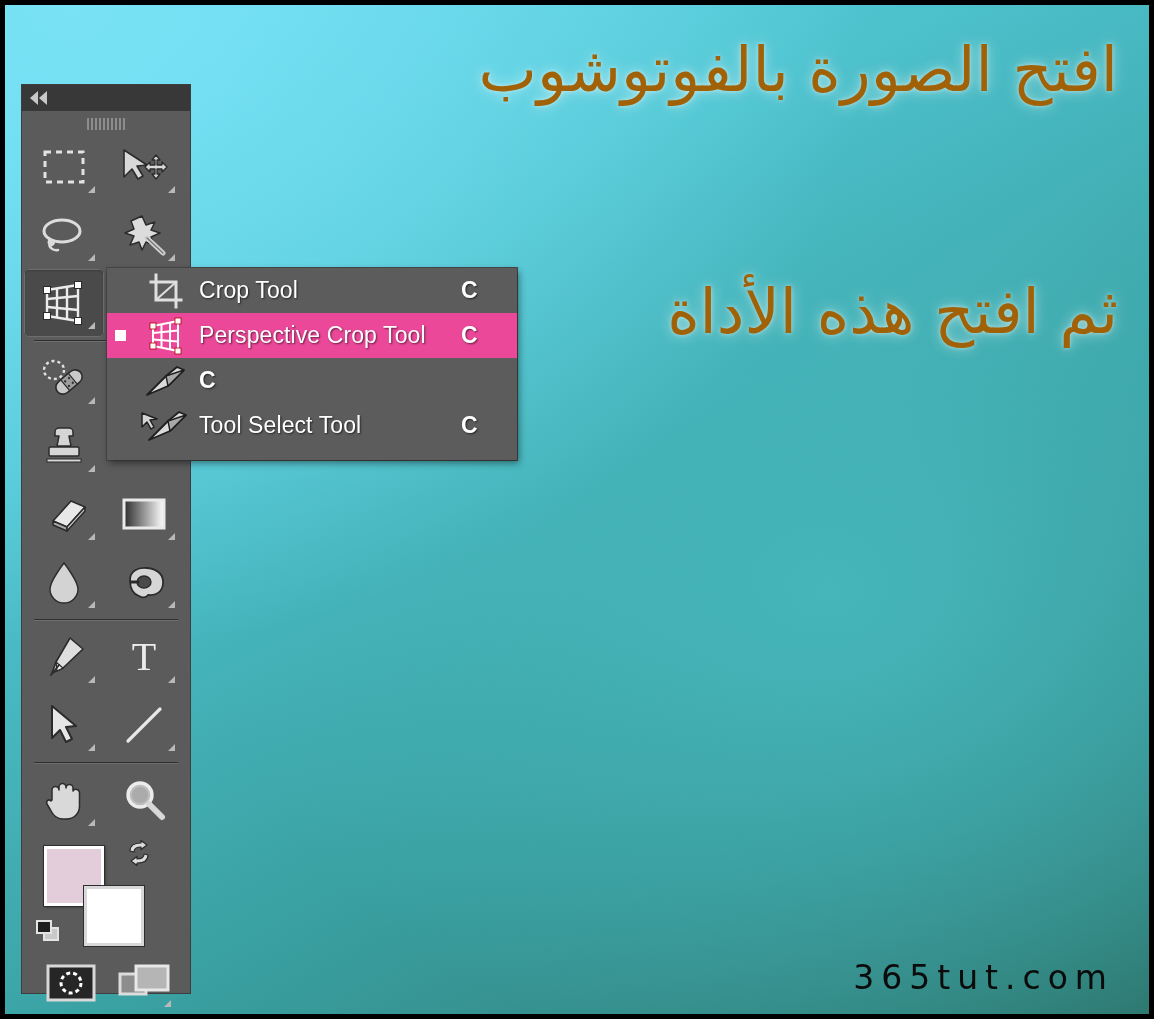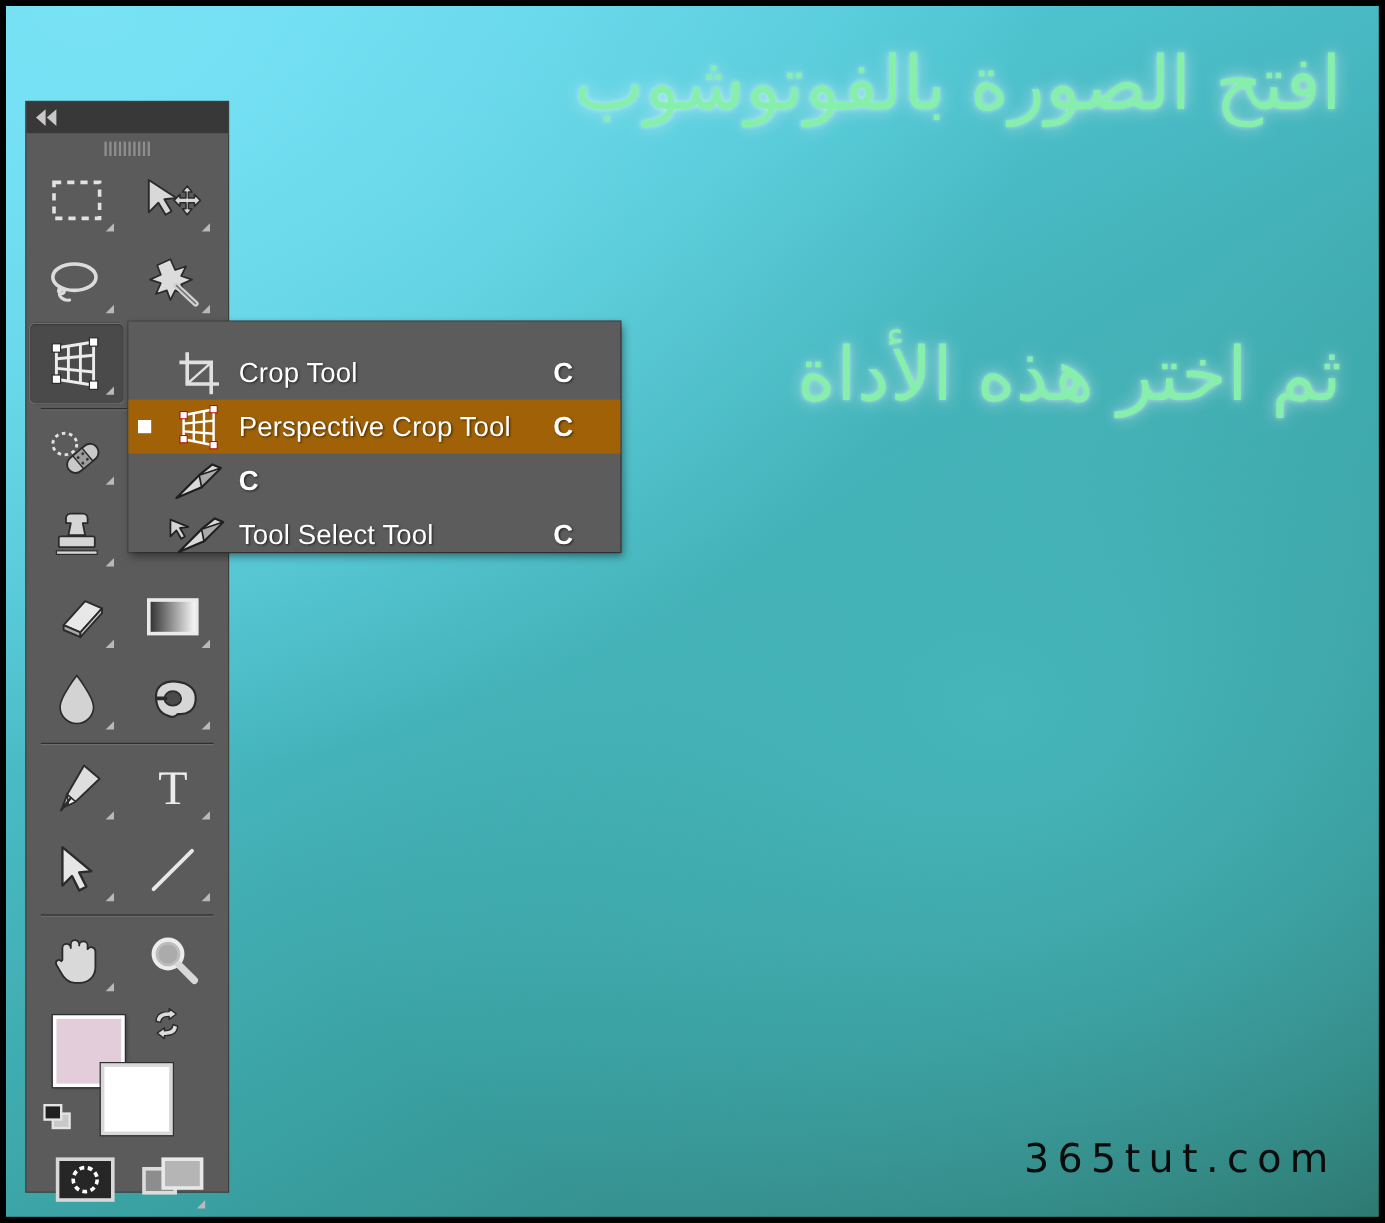--- a/index.html
+++ b/index.html
@@ -115,28 +115,28 @@
   #screenmode{ position:absolute; left:96px; top:8px; }
 
   
   #flyout{
     position:absolute;
     left:107px; top:268px;
     width:410px; height:192px;
     background:#5c5c5c;
     box-shadow:2px 3px 7px rgba(0,0,0,.45), 0 0 0 1px #4a4a4a;
     z-index:20;
-    padding-top:20px;
+    padding-top:0;
   }
   .menu-item{
     position:relative;
     height:45px;
     display:flex; align-items:center;
   }
-  .menu-item.selected{ background:#a16207; }
+  .menu-item.selected{ background:#ec4899; }
   .mi-bullet{
     width:26px; display:flex; align-items:center; justify-content:center;
   }
   .mi-bullet span{
     display:none;
     width:11px;height:11px;background:#fff;
   }
   .menu-item.selected .mi-bullet span{ display:block; }
   .mi-icon{
     width:66px; display:flex; align-items:center; justify-content:center;
@@ -154,54 +154,54 @@
     color:#ffffff;
     font-size:23px;
     font-weight:700;
     text-align:left;
     text-shadow:1px 1px 2px rgba(0,0,0,.6);
   }
 
   
   .caption{
     position:absolute;
-    color:#86efac;
+    color:#a16207;
     direction:rtl;
     text-align:right;
     font-family:"DejaVu Sans", sans-serif;
     font-size:62px;
     line-height:1.15;
     white-space:nowrap;
     text-shadow:0 0 14px rgba(255,255,255,.55),
                 0 0 4px rgba(255,255,255,.45);
     z-index:8;
   }
   #caption-top{ right:36px; top:34px; }
   #caption-second{ right:36px; top:276px; }
 
   #watermark{
     position:absolute;
-    right:40px; bottom:34px;
+    right:40px; bottom:22px;
     color:#0b0b0b;
     font-size:33px;
     letter-spacing:7px;
     font-family:"DejaVu Sans", sans-serif;
     z-index:8;
   }
 </style>
 </head>
 <body>
 
 <div id="stage">
 
   <div id="canvas"></div>
 
   <div class="caption" id="caption-top">افتح الصورة بالفوتوشوب</div>
 
-  <div class="caption" id="caption-second">ثم اختر هذه الأداة</div>
+  <div class="caption" id="caption-second">ثم افتح هذه الأداة</div>
 
   <div id="watermark">365tut.com</div>
 
   <div id="toolbar">
 
     <div id="tb-header">
       <span class="chev"></span>
       <span class="chev"></span>
     </div>
 

